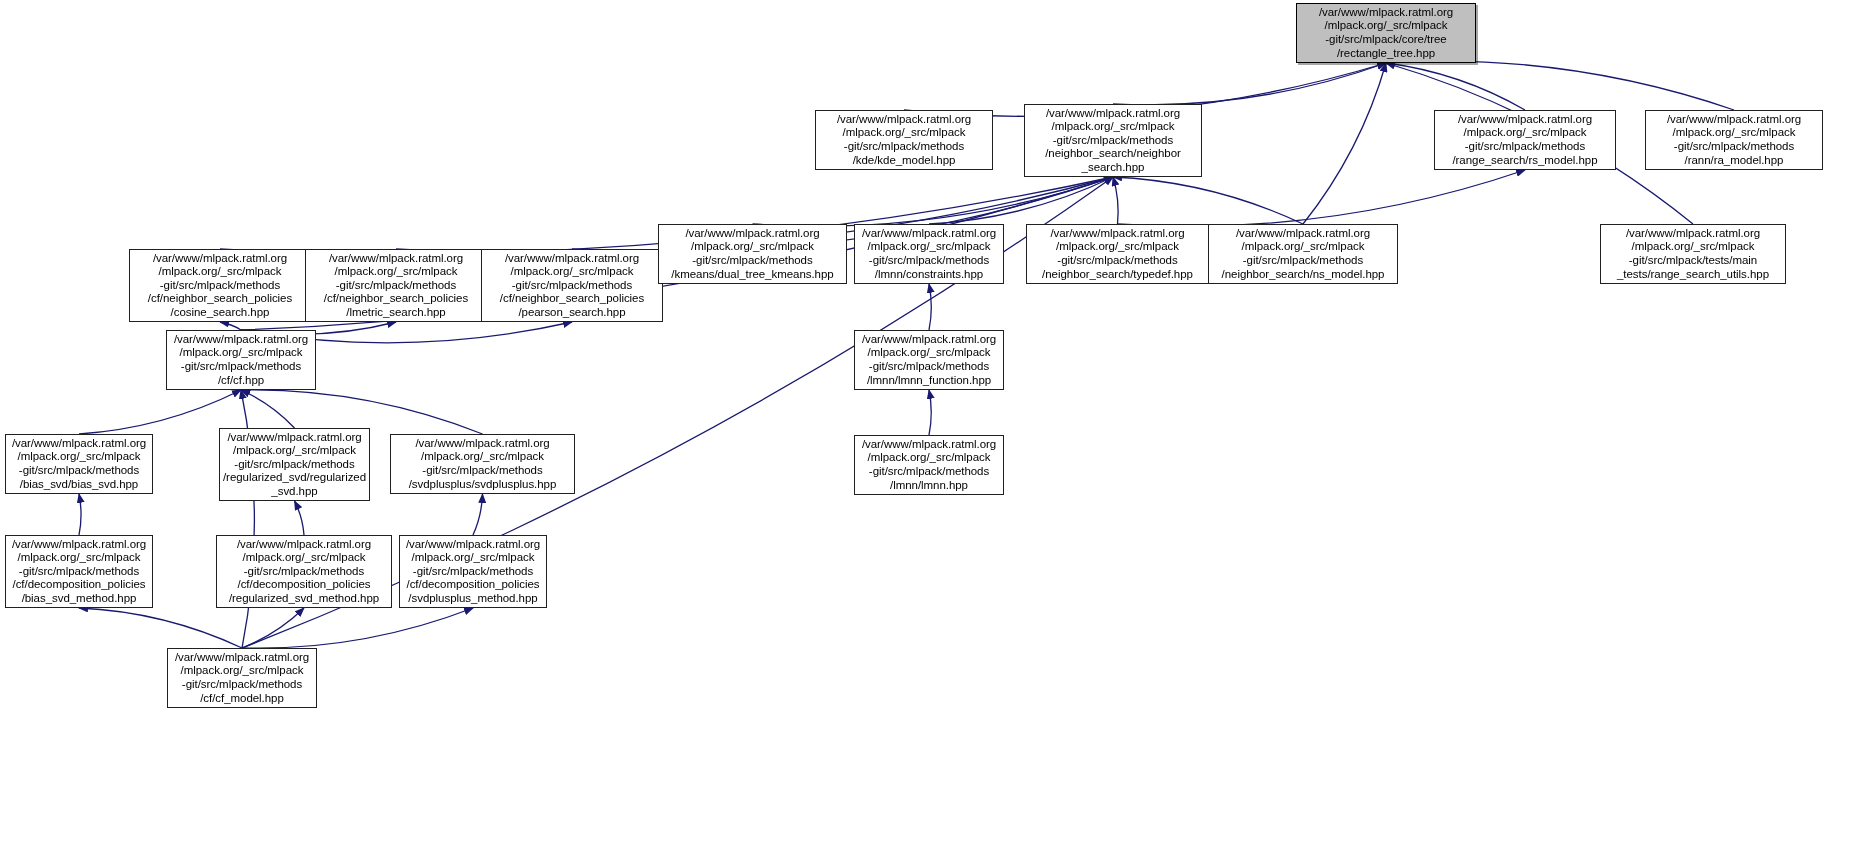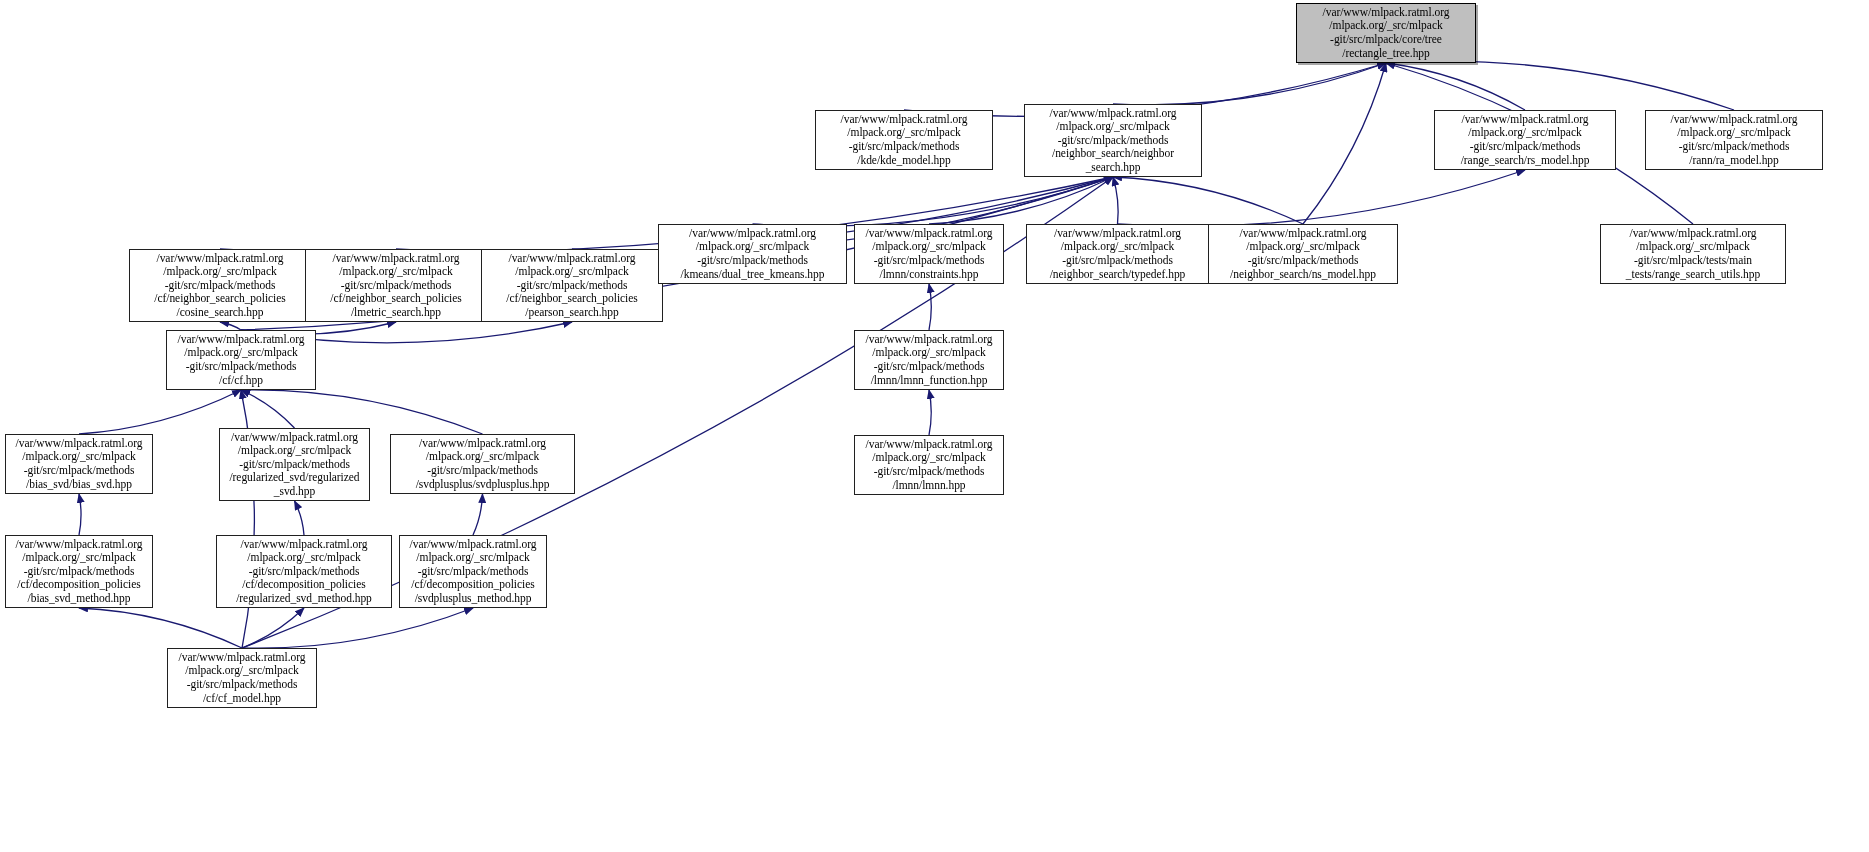--- a/index.html
+++ b/index.html
@@ -31,21 +31,20 @@
     color: #000000;
     font-size: 11.5px;
     line-height: 13.6px;
     text-align: center;
     display: flex;
     align-items: center;
     justify-content: center;
     white-space: pre;
     letter-spacing: -0.05px;
     z-index: 2;
-    font-family: Liberation Serif, serif;
   }
   .node.root {
     background: #bfbfbf;
     border: 1px solid #000000;
     box-shadow: 2px 2px 0 rgba(0,0,0,0.35);
   }
   .node span {
     display: block;
     padding: 0 3px;
   }

